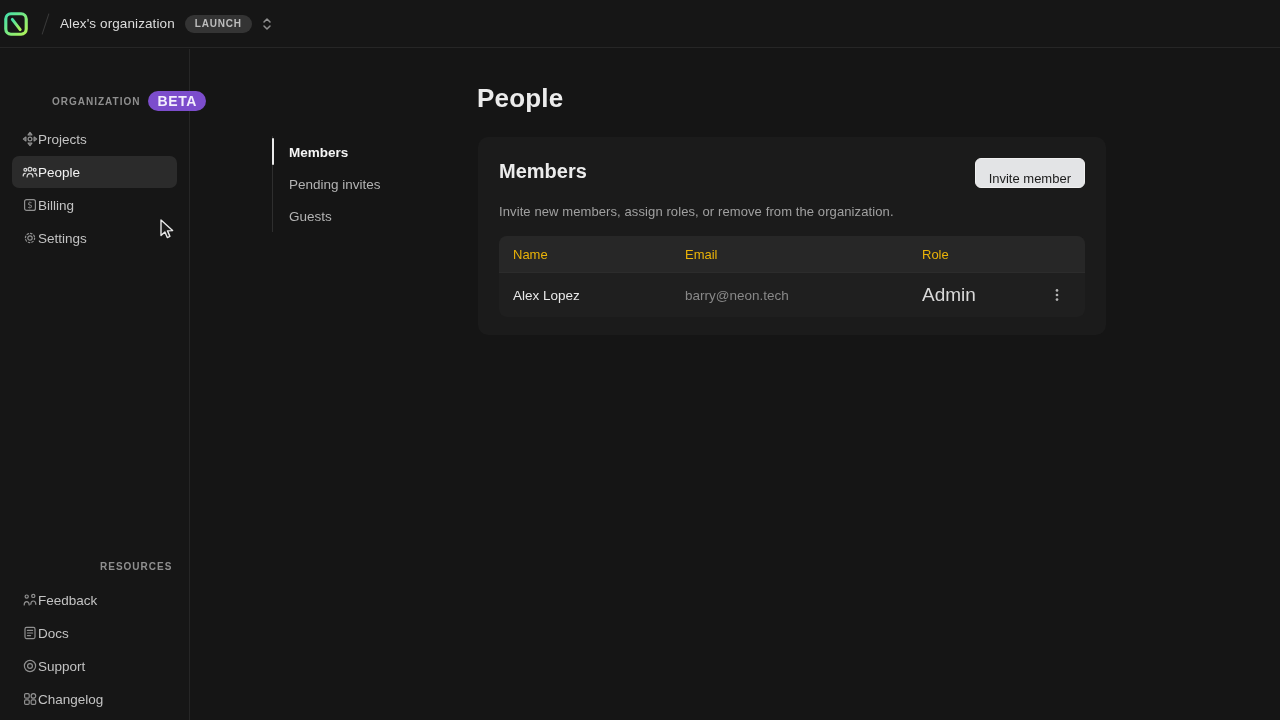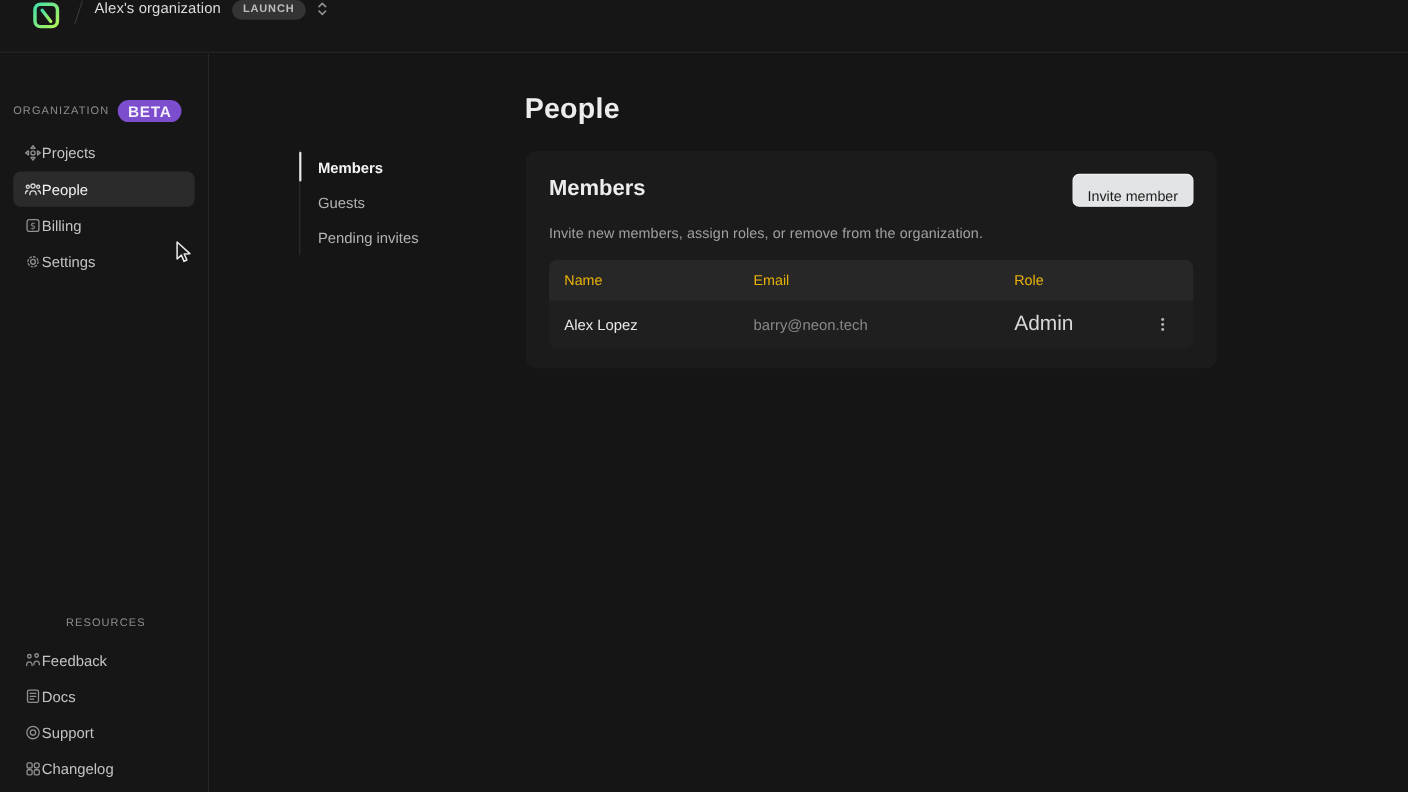--- a/index.html
+++ b/index.html
@@ -8,22 +8,22 @@
     background: #151515;
     font-family: "Liberation Sans", "DejaVu Sans", sans-serif;
     color: #d8d8d8;
     position: relative;
   }
 
   
   .topbar {
     position: absolute; top: 0; left: 0; right: 0; height: 48px;
     border-bottom: 1px solid #262626;
-    display: flex; align-items: flex-start;
-    padding-left: 28px;
+    display: flex; align-items: center;
+    padding-left: 2px;
     background: #161616;
   }
   .logo-box { width: 27px; height: 27px; display: flex; align-items: center; justify-content: center; cursor: pointer; }
   .crumb-slash {
     width: 1px; height: 22px; background: #3a3a3a;
     transform: rotate(18deg); margin: 0 14px 0 16px;
   }
   .org-name { font-size: 13.5px; color: #dcdcdc; font-weight: 500; letter-spacing: .1px; }
   .plan-badge {
     margin-left: 10px; background: #343434; color: #bdbdbd;
@@ -36,22 +36,22 @@
   .sidebar {
     position: absolute; top: 49px; left: 0; bottom: 0; width: 190px;
     border-right: 1px solid #262626;
     background: #161616;
   }
   .section-row {
     display: flex; align-items: center; gap: 8px;
     margin: 42px 12px 12px 12px;
   }
   .section-label {
-    font-size: 10px; font-weight: 400; letter-spacing: 1px;
-    color: #8f8f8f; text-transform: uppercase;
+    font-size: 10px; font-weight: 700; letter-spacing: 1px;
+    color: #8f8f8f; text-transform: uppercase; margin-left: 40px;
   }
   .beta-badge {
     background: #7c4dcc; color: #f2eefc;
     font-size: 14px; font-weight: 700; letter-spacing: .6px;
     padding: 3px 9px; border-radius: 999px; line-height: 1;
   }
   .nav-list { list-style: none; padding: 0 12px; }
   .nav-item {
     height: 32px; margin-bottom: 1px;
     display: flex; align-items: center; 
@@ -248,22 +248,22 @@
         <span>Changelog</span>
       </li>
     </ul>
   </div>
 </nav>
 
 <h1 class="page-title">People</h1>
 
 <ul class="subnav">
   <li class="active">Members</li>
+  <li>Pending invites</li>
   <li>Guests</li>
-  <li>Pending invites</li>
 </ul>
 
 <section class="card">
   <div class="card-head">
     <h2 class="card-title">Members</h2>
     <button class="invite-btn">Invite member</button>
   </div>
   <p class="card-desc">Invite new members, assign roles, or remove from the organization.</p>
 
   <div class="table">

